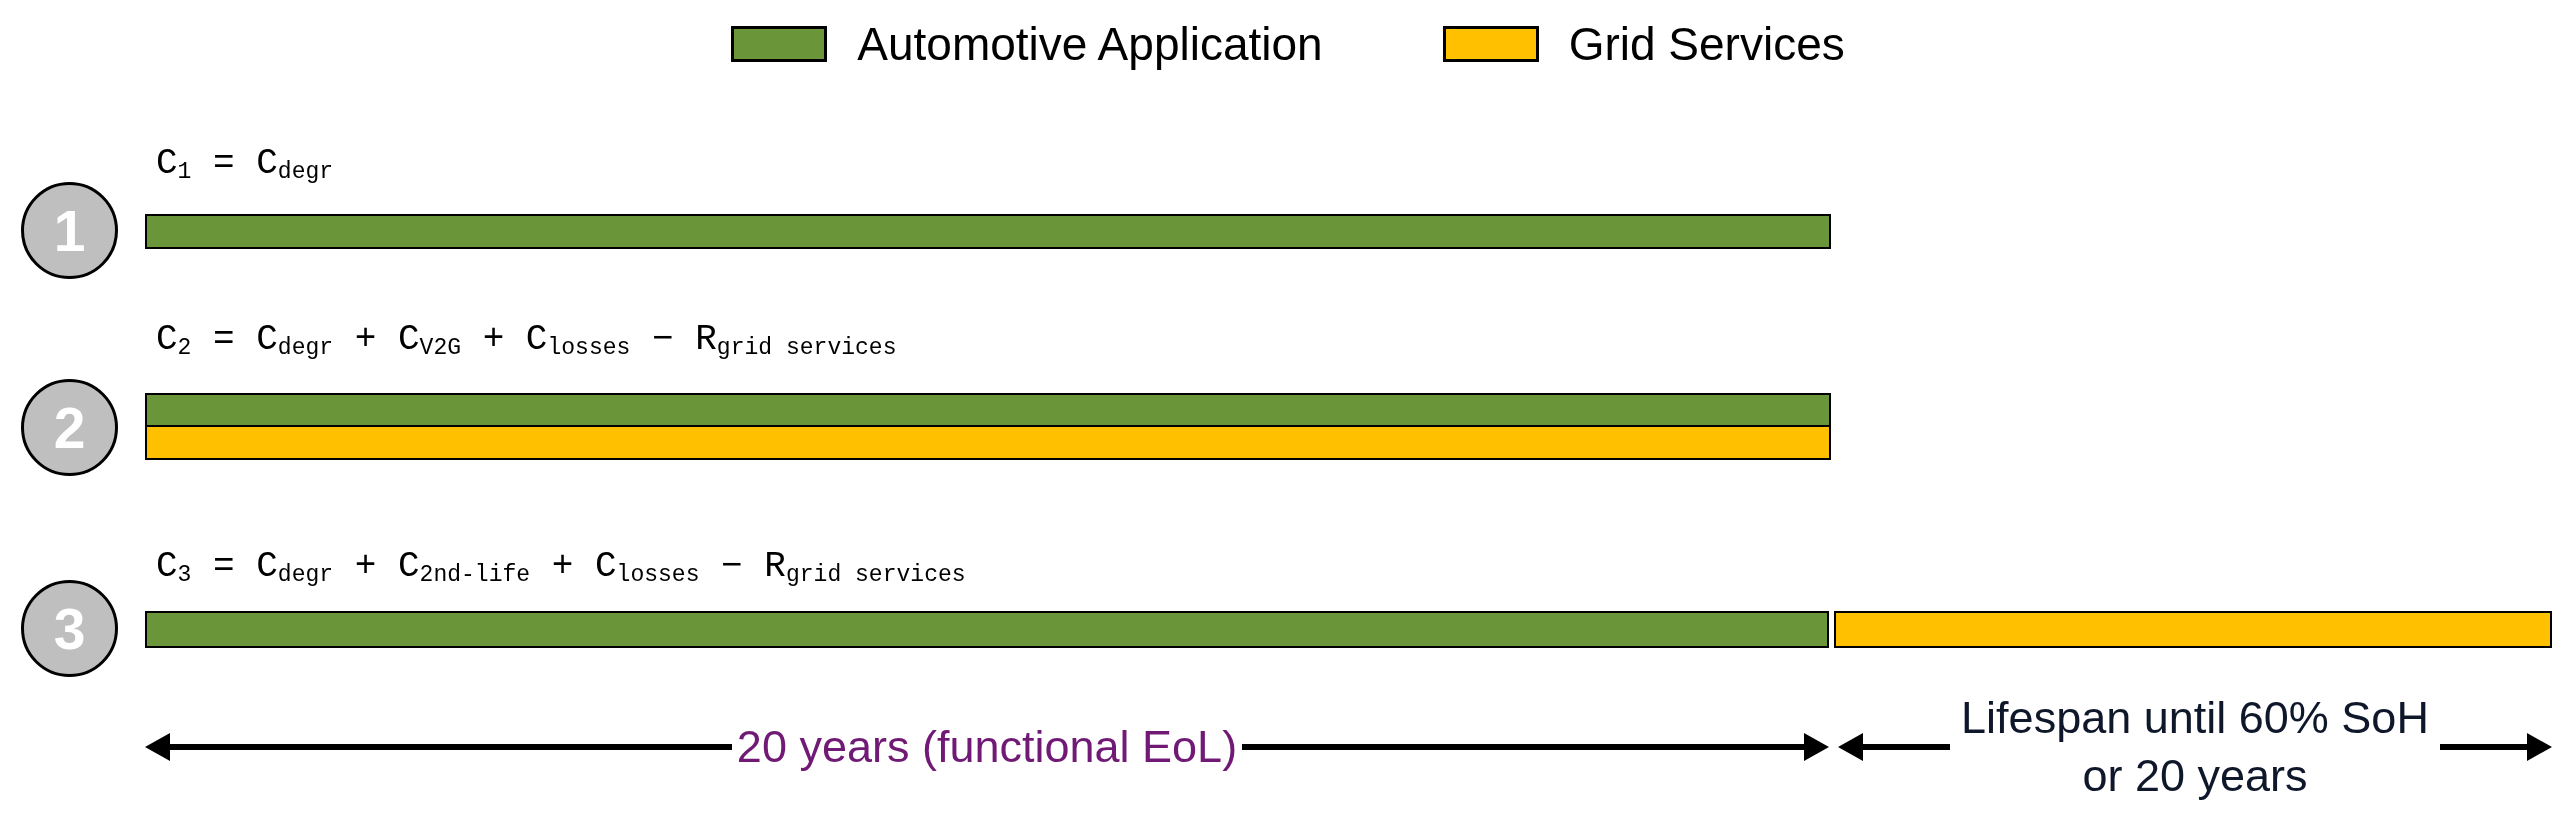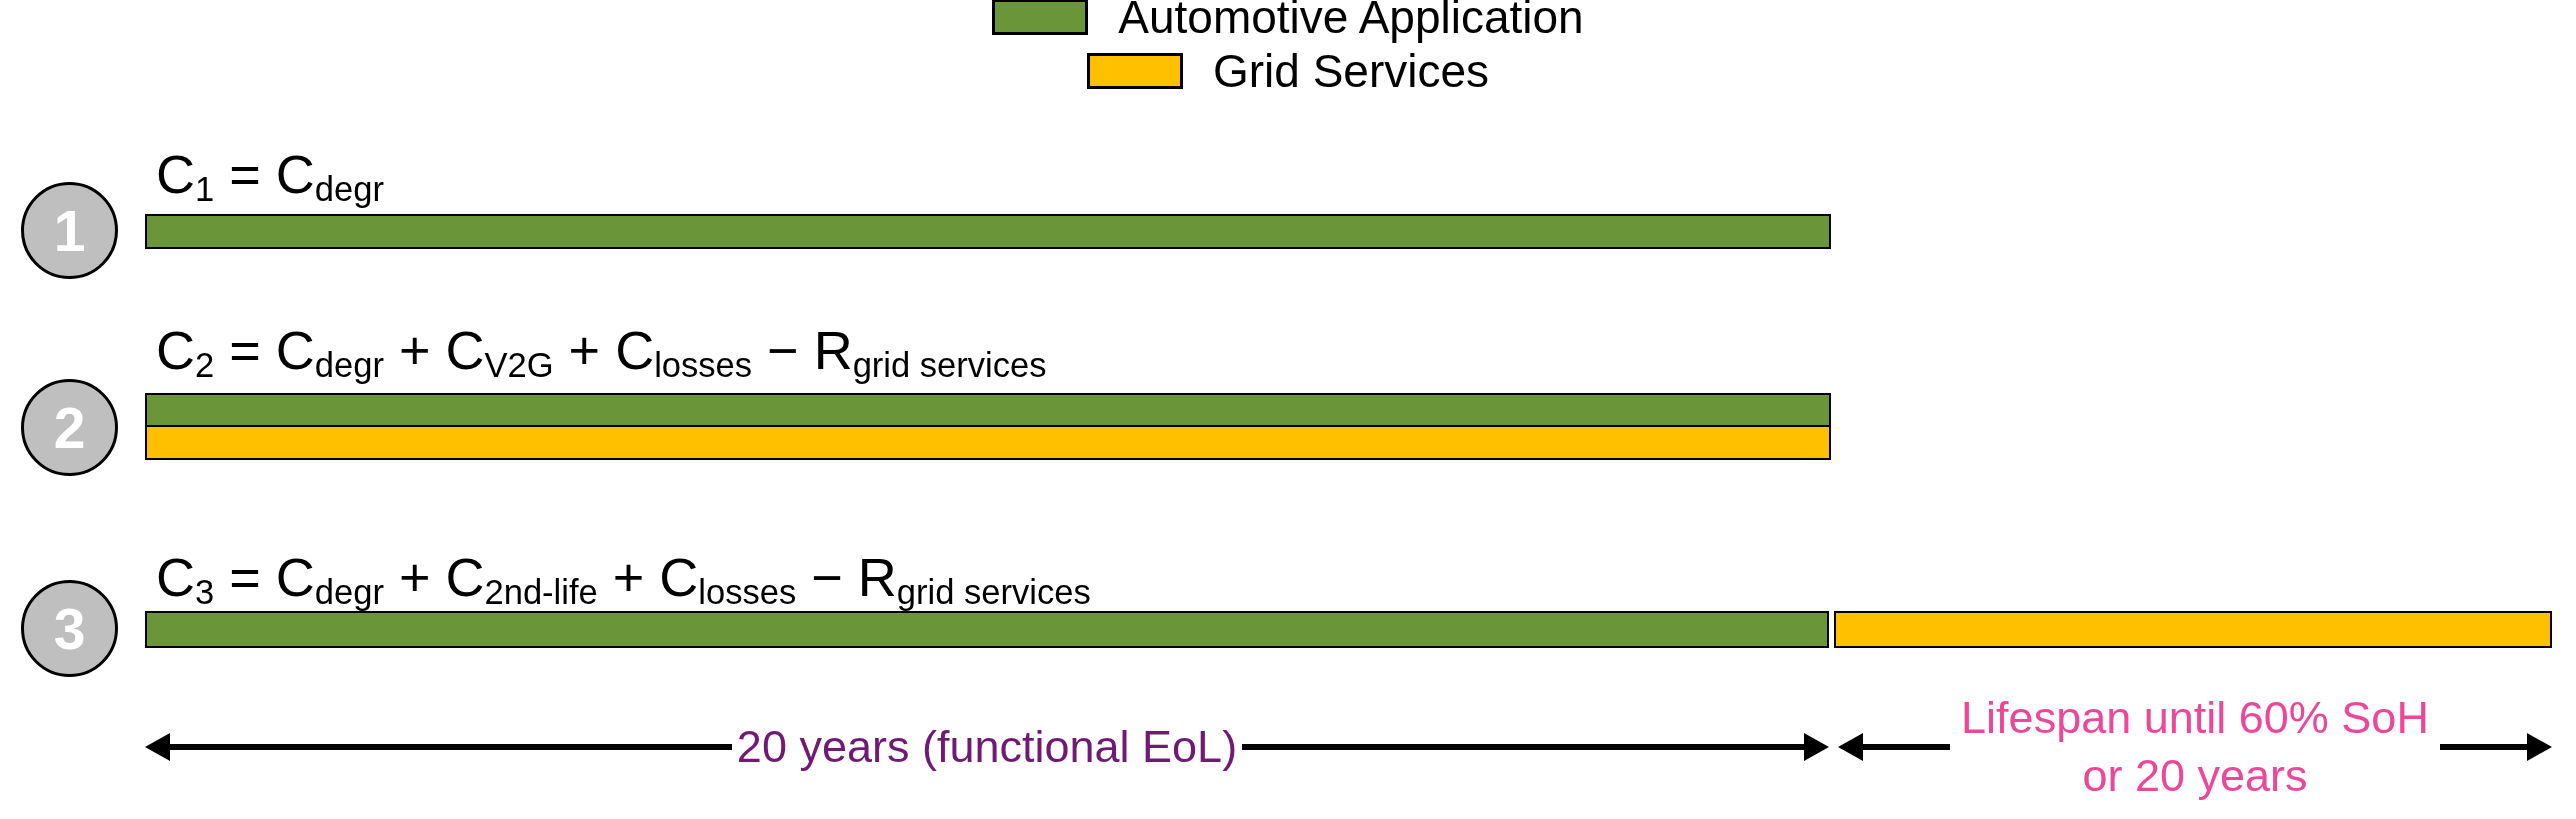--- a/index.html
+++ b/index.html
@@ -8,21 +8,21 @@
     width:2576px;height:820px;
     background:#fff;
     font-family:"Liberation Sans", sans-serif;
     overflow:hidden;
   }
 
   
   .legend{
     position:absolute;top:14.4px;left:0;width:2576px;
     display:flex;justify-content:center;align-items:center;
-    column-gap:120px;height:59px;flex-direction:column;
+    column-gap:120px;height:59px;
   }
   .legend-item{display:flex;align-items:center;column-gap:30px;}
   .swatch{
     display:inline-block;width:96px;height:36px;
     border:3.2px solid #000;box-sizing:border-box;
   }
   .legend-label{font-size:46px;color:#000;white-space:nowrap;}
 
   
   .circle{
@@ -31,22 +31,22 @@
     display:flex;align-items:center;justify-content:center;
     color:#fff;font-size:57px;font-weight:bold;
   }
   .circle.r1{top:182px;}
   .circle.r2{top:379px;}
   .circle.r3{top:580px;}
 
   
   .formula{
     position:absolute;left:156px;
-    font-family:Liberation Sans, sans-serif;
-    font-size:54px;color:#000;white-space:nowrap;line-height:1.2;
+    font-family:Liberation Mono, monospace;
+    font-size:36px;color:#000;white-space:nowrap;line-height:1.2;
   }
   .formula sub{font-size:0.64em;vertical-align:-0.22em;line-height:0;}
   .formula.r1{top:142px;}
   .formula.r2{top:318px;}
   .formula.r3{top:545px;}
 
   
   .bar{
     position:absolute;box-sizing:border-box;
     border:2.4px solid #000;
@@ -64,21 +64,21 @@
   .arrow-span .line{flex:1;height:6.4px;background:#000;}
   .head{width:0;height:0;flex:0 0 auto;}
   .head-left{border-top:14.4px solid transparent;border-bottom:14.4px solid transparent;border-right:25.5px solid #000;}
   .head-right{border-top:14.4px solid transparent;border-bottom:14.4px solid transparent;border-left:25.5px solid #000;}
   .span-20y{left:145px;top:715px;width:1684px;height:64px;}
   .span-20y .arrow-label{
     font-size:45px;color:#701a75;white-space:nowrap;margin:0 4.8px;
   }
   .span-2nd{left:1838px;top:683px;width:714px;height:128px;}
   .arrow-label-2{
-    text-align:center;font-size:45px;color:#ec4899;line-height:1.3;
+    text-align:center;font-size:45px;color:#0f172a;line-height:1.3;
     white-space:nowrap;margin:0 11.2px;
   }
 </style>
 </head>
 <body>
 
 <div class="canvas">
 
   <div class="legend">
     <div class="legend-item">

